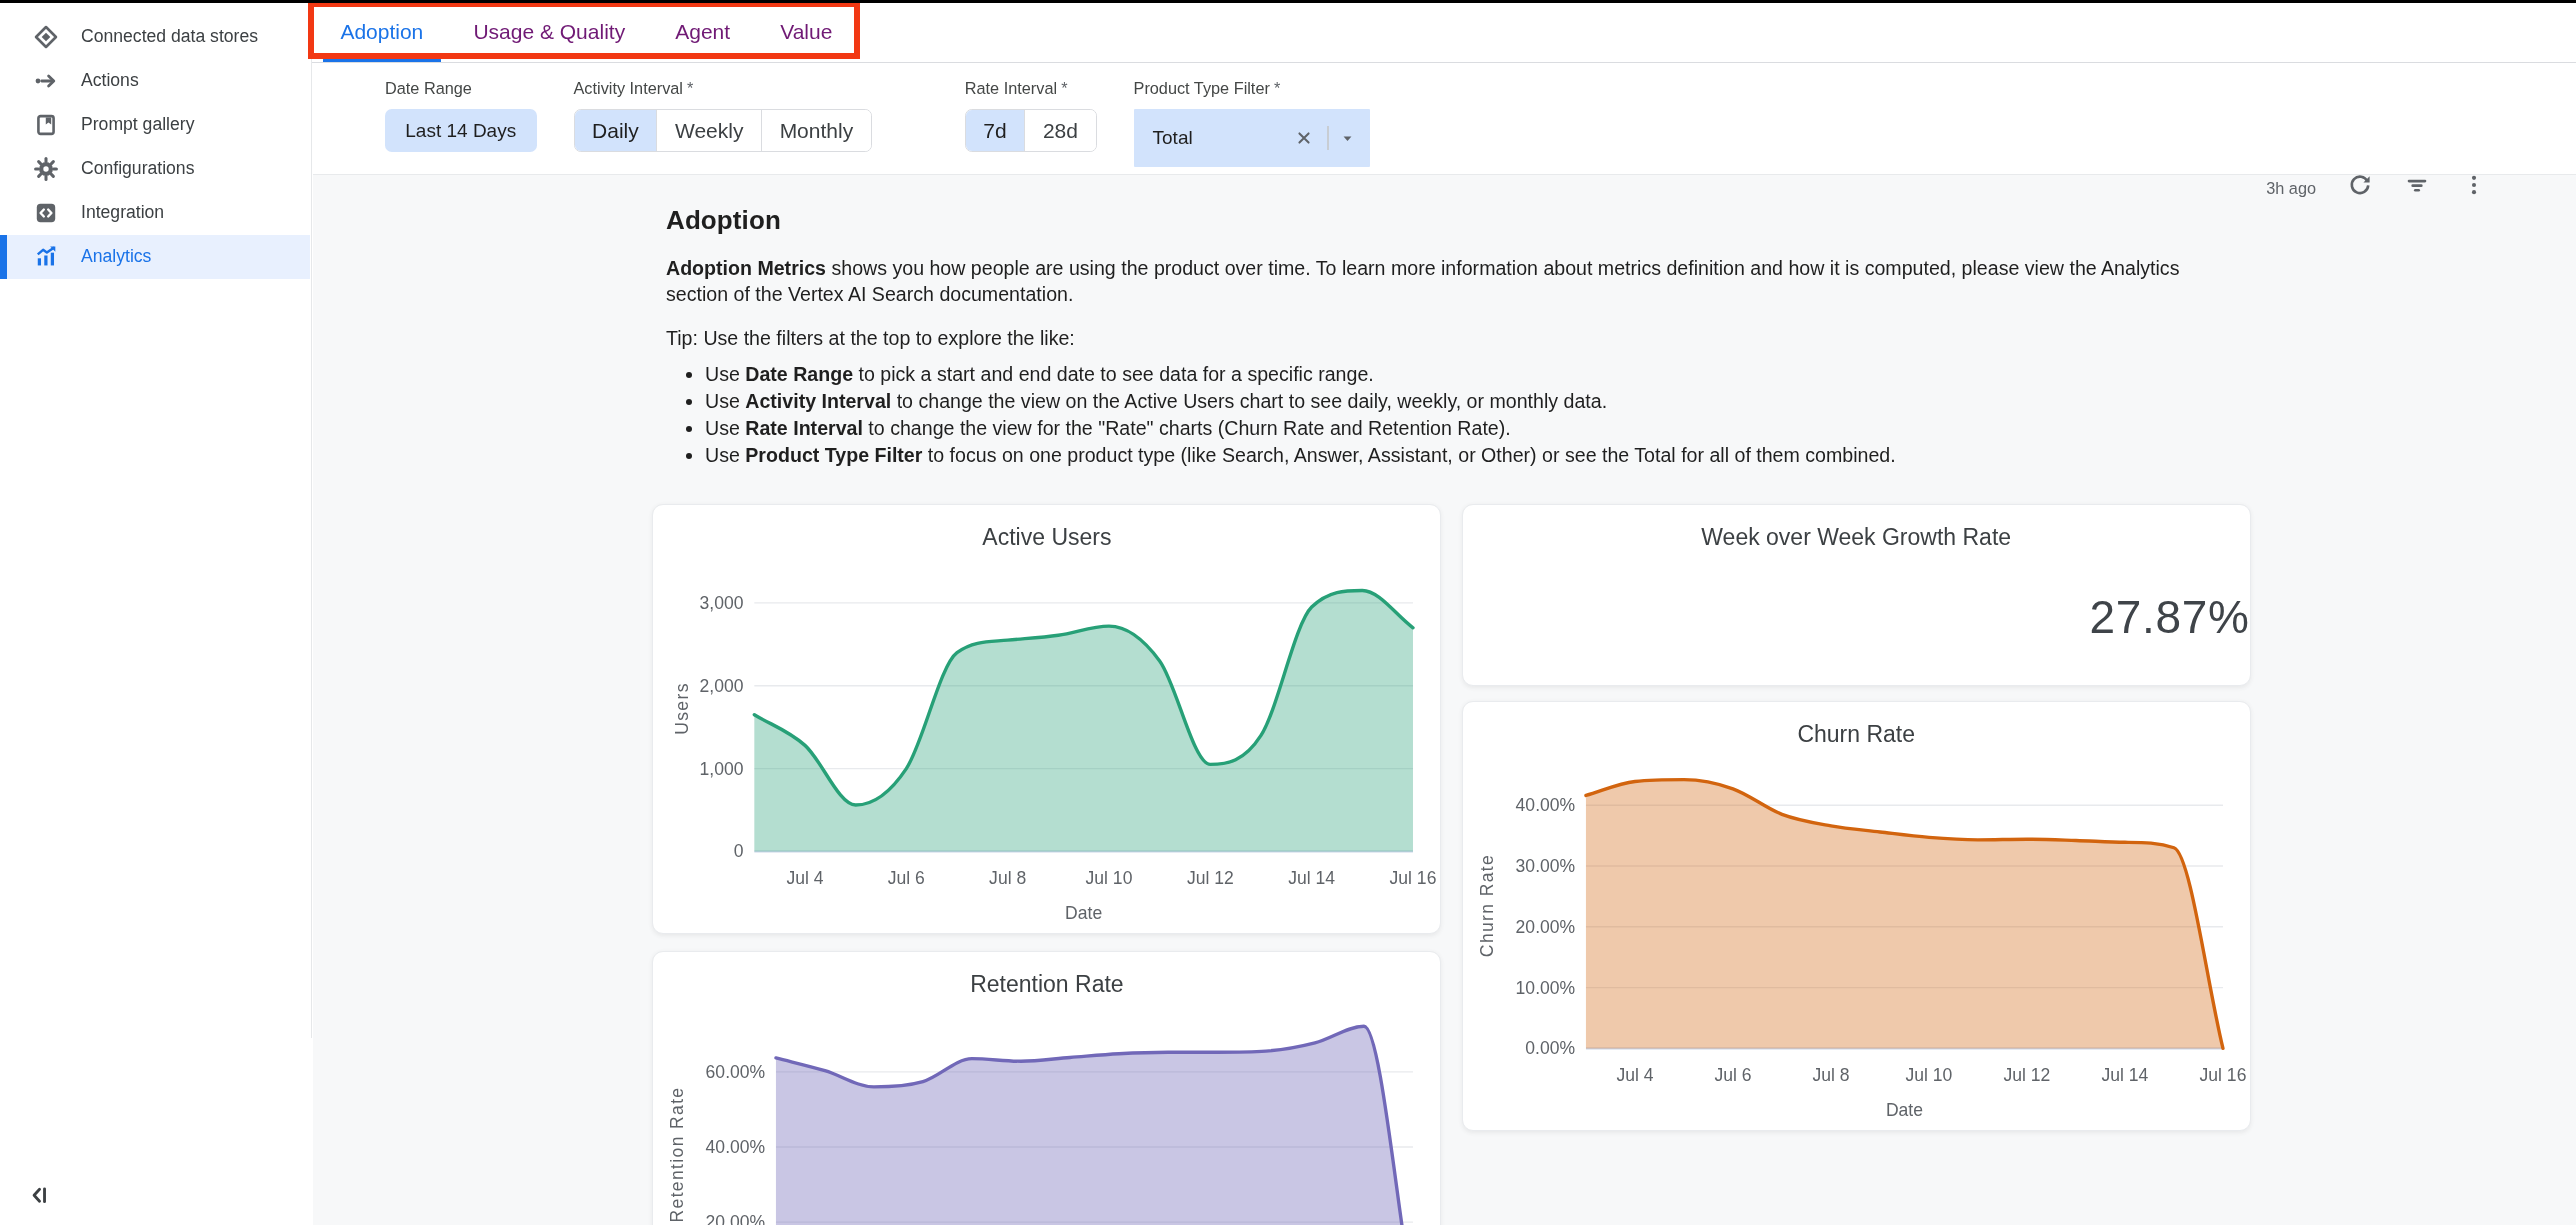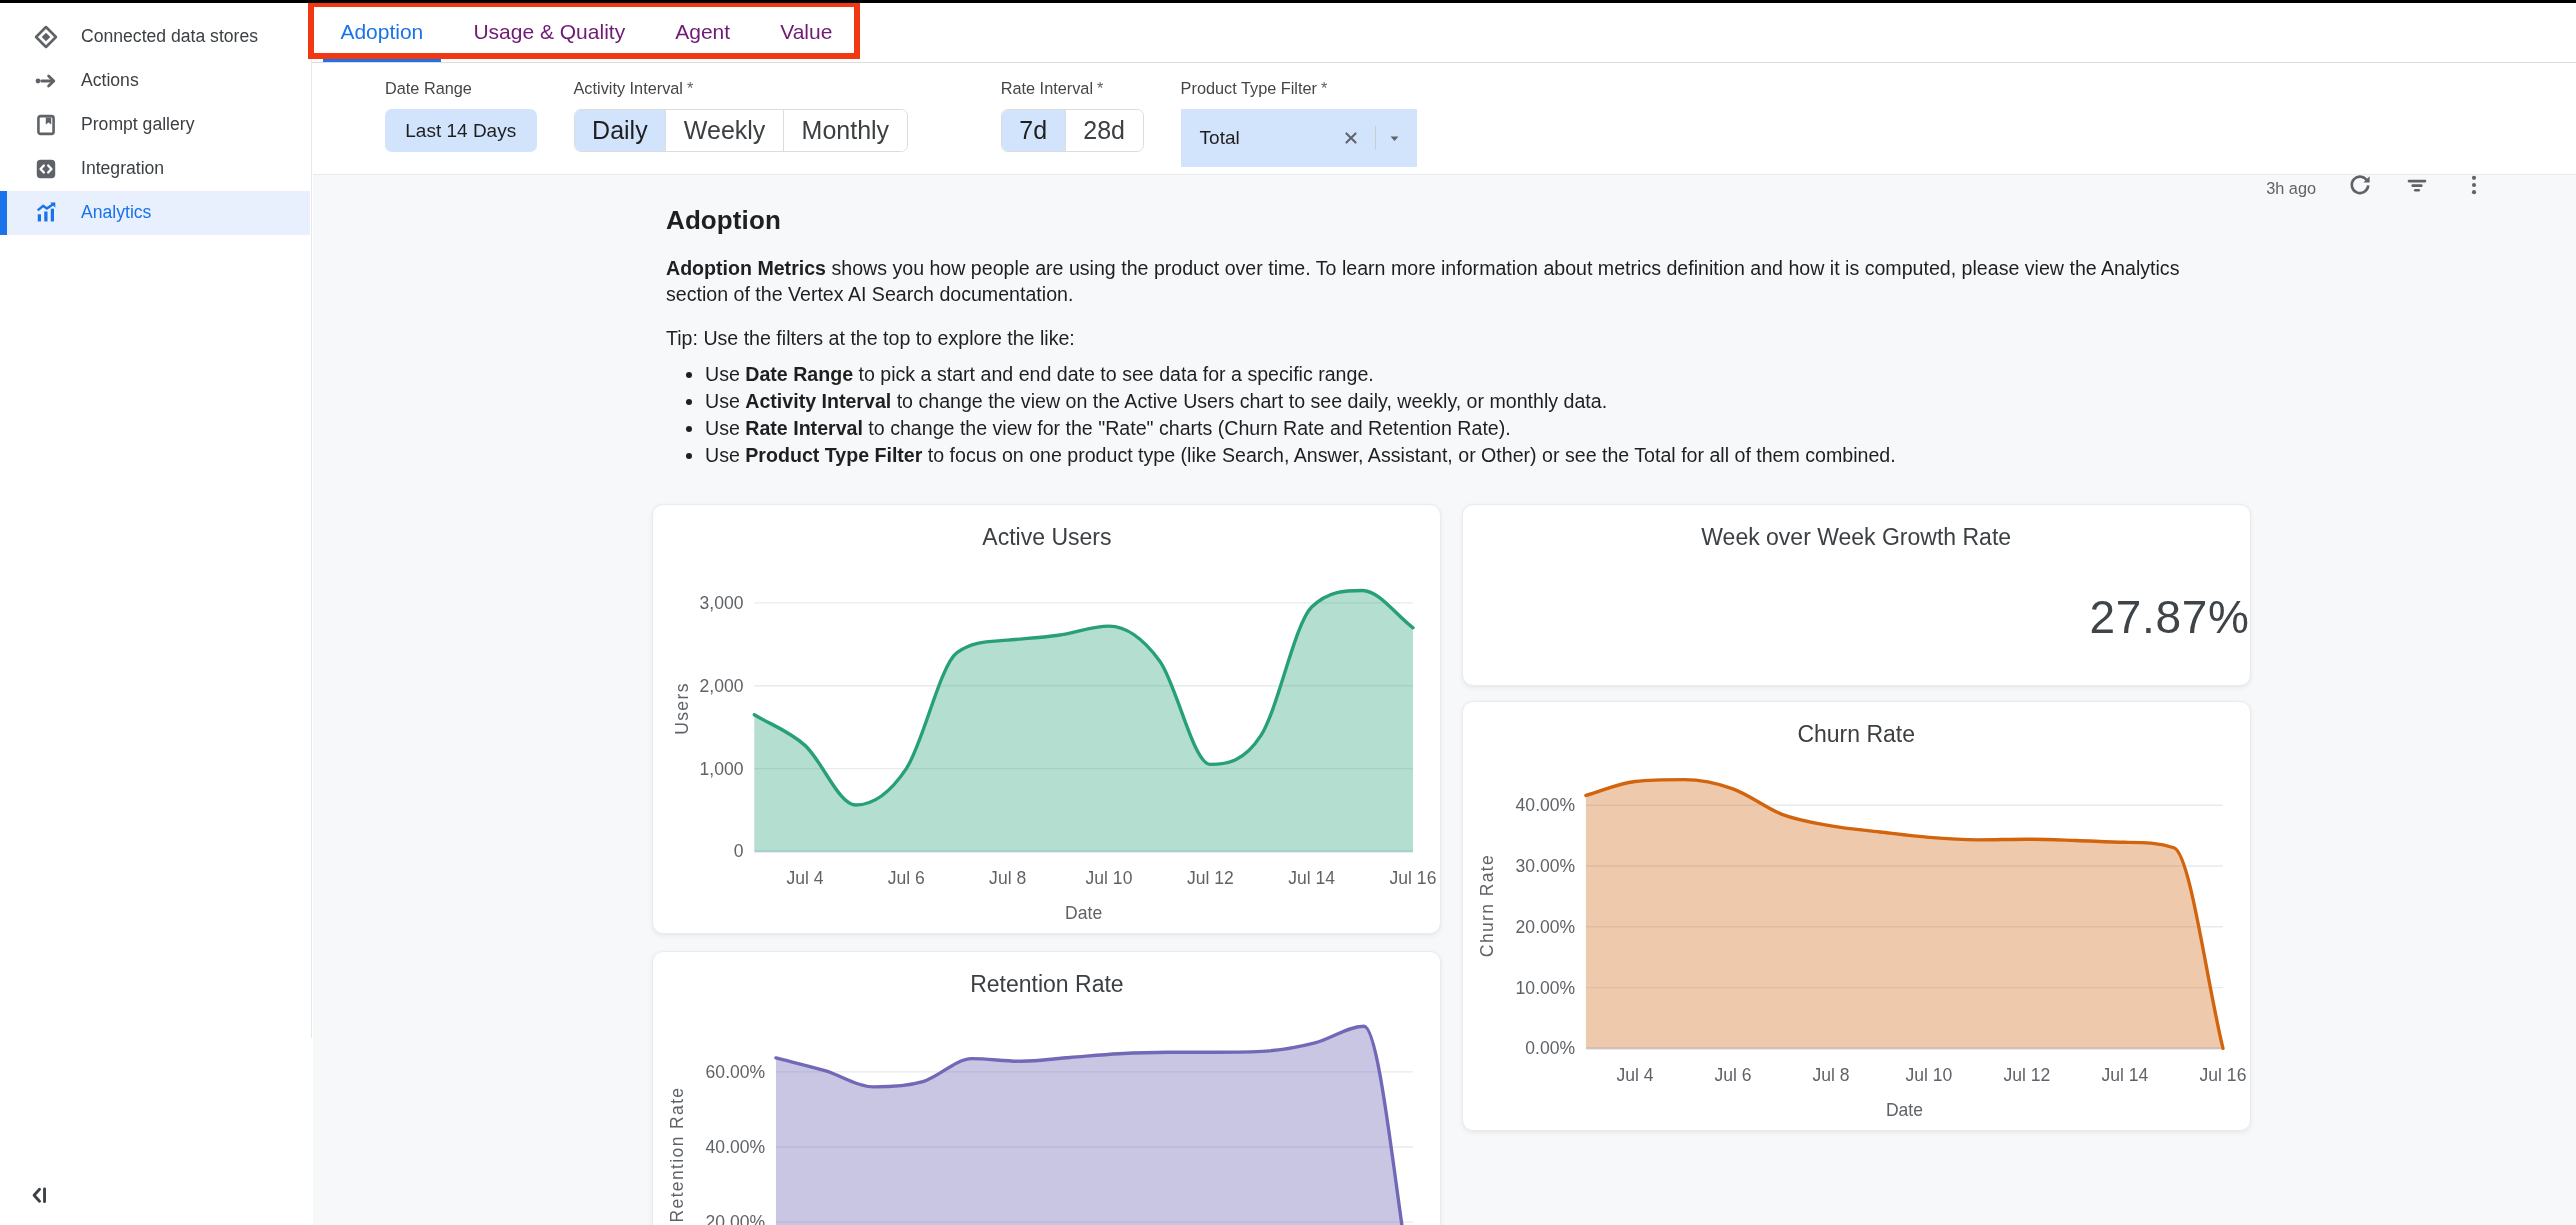--- a/index.html
+++ b/index.html
@@ -38,21 +38,21 @@
   
   .filterbar { position:absolute; left:313px; top:64px; right:0; height:111px; background:#fff;
     border-bottom:1.4px solid #e8eaec; z-index:5; }
   .filter-groups { display:flex; gap:37px; padding:15px 0 0 72px; align-items:flex-start; }
   .filter-group .f-label { font-size:16.3px; color:#444746; margin-bottom:11px; white-space:nowrap; }
   .f-label .req { color:#5f6368; margin-left:4.1px; }
   .chip { height:43px; display:flex; align-items:center; padding:0 20.3px; background:#d2e3fc;
     border-radius:6.8px; font-size:19px; color:#1f1f1f; cursor:pointer; white-space:nowrap; }
   .segmented { display:flex; height:43px; border:1.4px solid #dadce0; border-radius:6.8px;
     overflow:hidden; background:#fff; }
-  .segment { display:flex; align-items:center; padding:0 17.6px; font-size:25px; color:#3c4043;
+  .segment { display:flex; align-items:center; padding:0 17.6px; font-size:21px; color:#3c4043;
     cursor:pointer; border-left:1.4px solid #dadce0; background:#fff; white-space:nowrap; }
   .segment:first-child { border-left:none; }
   .segment.selected { background:#d2e3fc; color:#1f1f1f; }
   .dropdown { width:236px; height:58px; background:#d2e3fc; border-radius:1px; display:flex;
     align-items:center; padding:0 12.2px 0 19px; cursor:pointer; }
   .dropdown .dd-value { flex:1; font-size:19px; color:#1f1f1f; }
   .dropdown .dd-clear { width:22px; height:22px; cursor:pointer; }
   .dropdown .dd-divider { width:1.4px; height:24.4px; background:#c8cdd3; margin:0 9.5px 0 12.2px; }
   .dropdown .dd-caret { width:19px; height:19px; cursor:pointer; }
   .filter-actions { position:absolute; right:89px; top:91px; height:43px; display:flex;
@@ -117,20 +117,39 @@
       <span class="nav-icon">
         <svg viewBox="0 0 24 24">
             <rect x="5" y="3.8" width="14" height="16.4" rx="2" fill="none" stroke="#5f6368" stroke-width="2.4"></rect>
             <path d="M11.8 5 h5 v6.6 l-2.5 -1.9 -2.5 1.9 Z" fill="#5f6368"></path>
           </svg>
       </span>
       <span class="nav-label">Prompt gallery</span>
     </div>
 
 
+    <div class="nav-item">
+      <span class="nav-icon">
+        <svg viewBox="0 0 24 24">
+            <g stroke="#5f6368" stroke-width="2.8" stroke-linecap="round">
+              <line x1="12" y1="2.4" x2="12" y2="5"></line>
+              <line x1="18.8" y1="5.2" x2="17" y2="7"></line>
+              <line x1="21.6" y1="12" x2="19" y2="12"></line>
+              <line x1="18.8" y1="18.8" x2="17" y2="17"></line>
+              <line x1="12" y1="21.6" x2="12" y2="19"></line>
+              <line x1="5.2" y1="18.8" x2="7" y2="17"></line>
+              <line x1="2.4" y1="12" x2="5" y2="12"></line>
+              <line x1="5.2" y1="5.2" x2="7" y2="7"></line>
+            </g>
+            <circle cx="12" cy="12" r="6.4" fill="#5f6368"></circle>
+            <circle cx="12" cy="12" r="2.5" fill="#ffffff"></circle>
+          </svg>
+      </span>
+      <span class="nav-label">Configurations</span>
+    </div>
 
     <div class="nav-item">
       <span class="nav-icon">
         <svg viewBox="0 0 24 24">
             <rect x="3.5" y="3.5" width="17" height="17" rx="3.4" fill="#5f6368"></rect>
             <path d="M10 8.8 L7 12 L10 15.2" stroke="#fff" stroke-width="2.2" fill="none" stroke-linecap="round" stroke-linejoin="round"></path>
             <path d="M14 8.8 L17 12 L14 15.2" stroke="#fff" stroke-width="2.2" fill="none" stroke-linecap="round" stroke-linejoin="round"></path>
           </svg>
       </span>
       <span class="nav-label">Integration</span>

